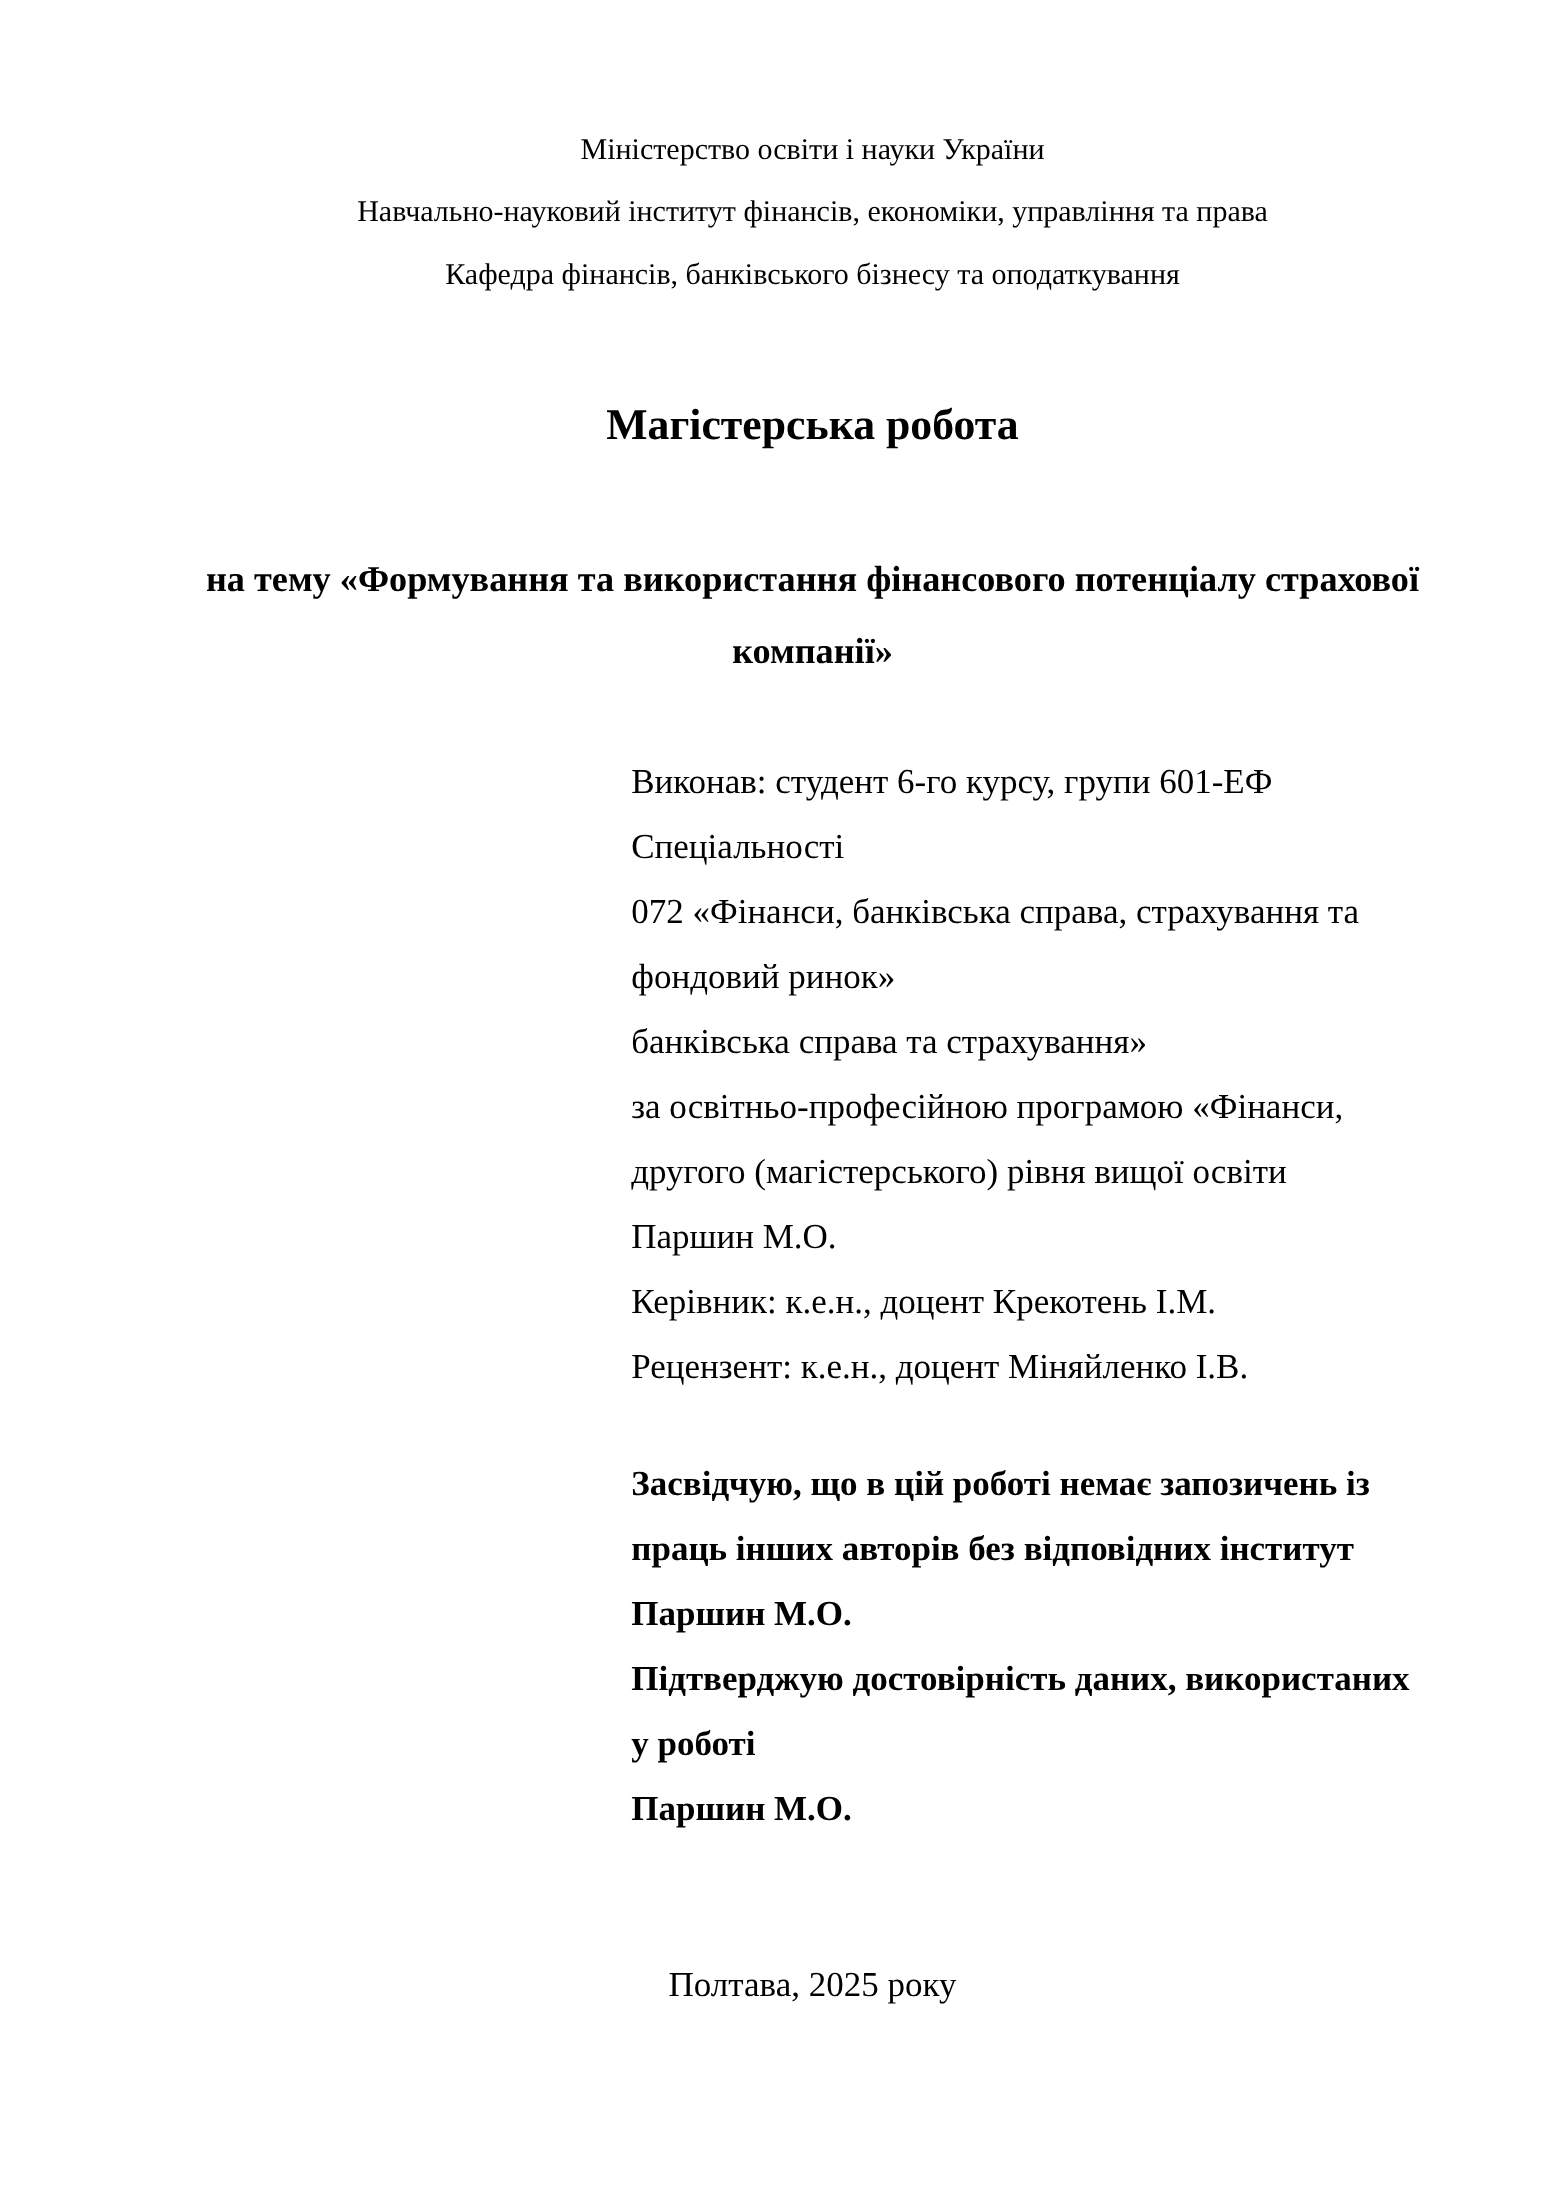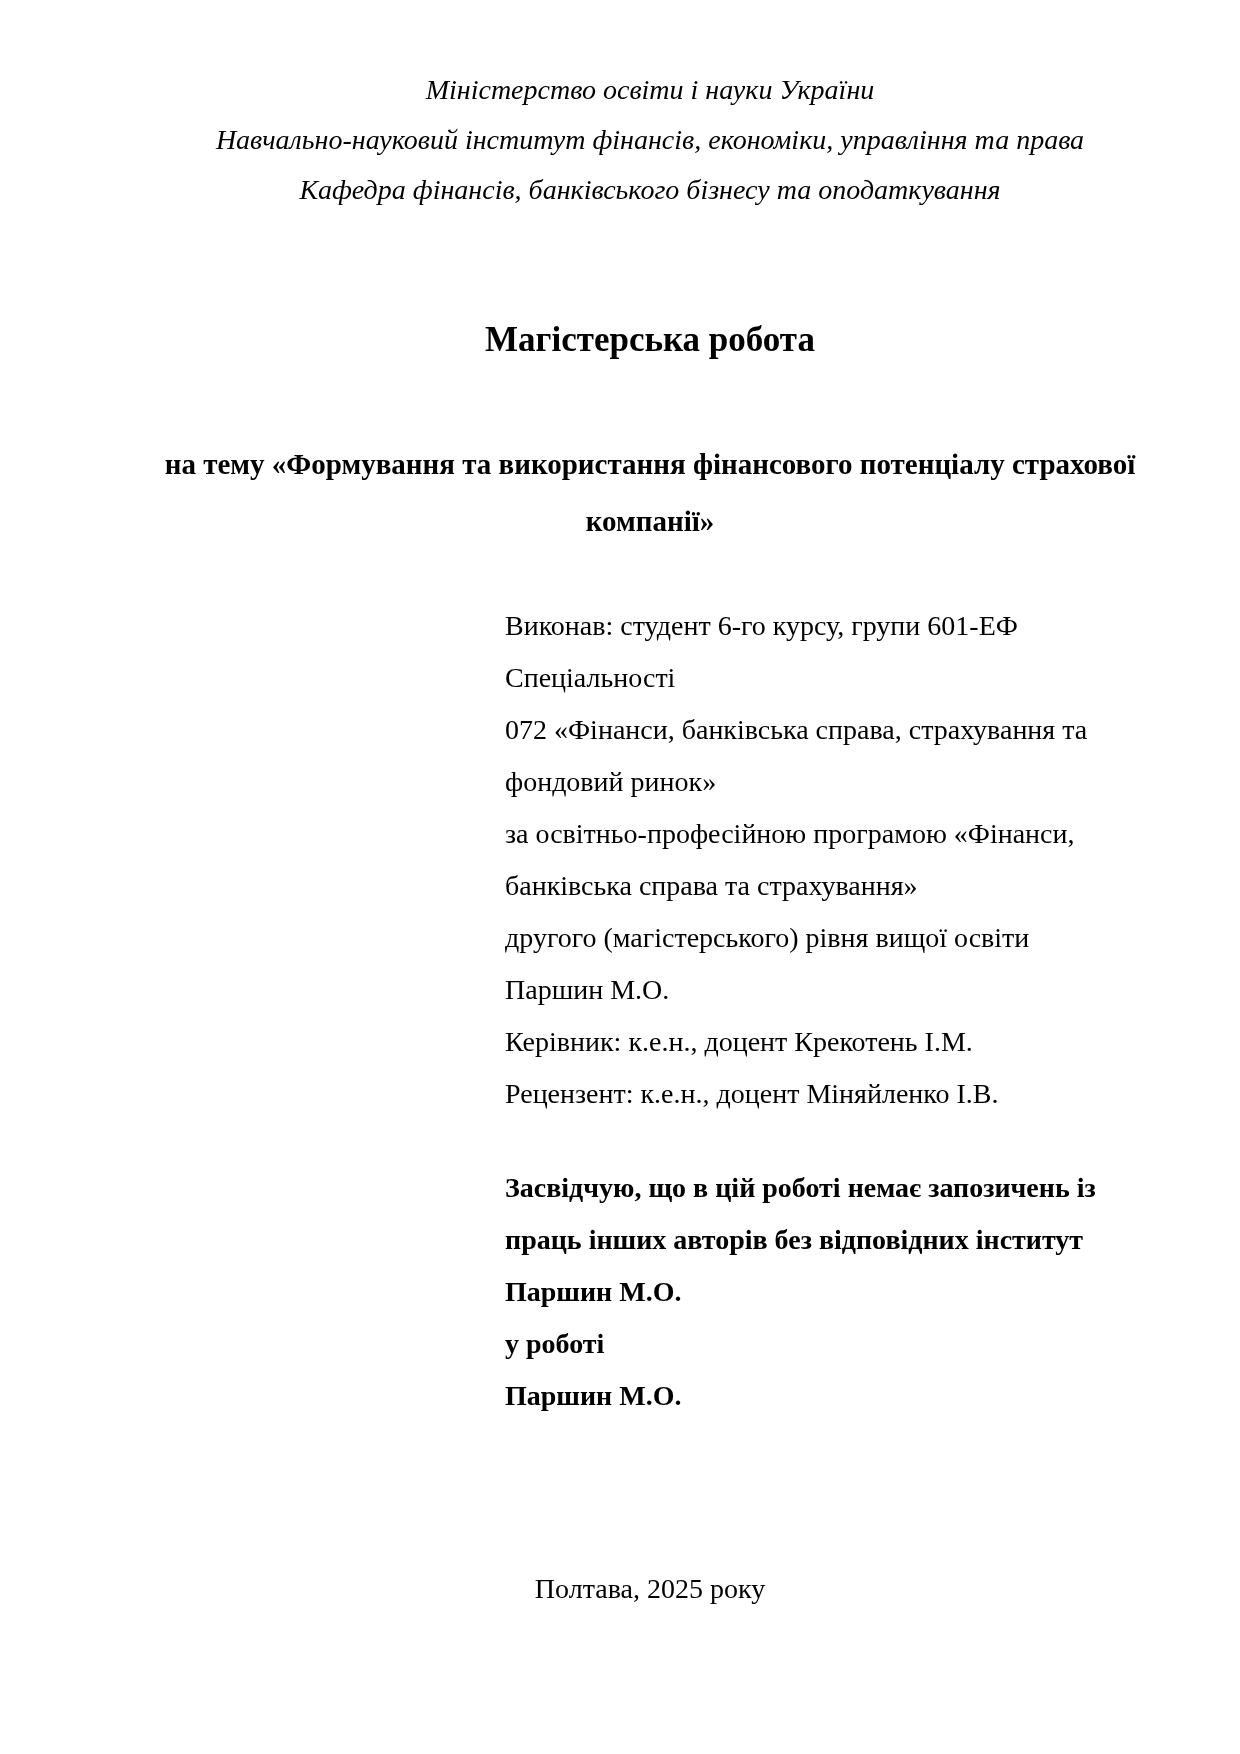--- a/index.html
+++ b/index.html
@@ -19,24 +19,23 @@
     overflow: hidden;
   }
   
   .centered-block {
     position: absolute;
     left: 150px;
     width: 1000px;
     text-align: center;
   }
   .header-block {
-    top: 65px;
-    font-size: 28px;
+    top: 95px;
+    font-size: 24px;
     line-height: 50px;
-    font-style: italic;
   }
   .header-line { white-space: nowrap; }
   .doc-title {
     top: 312px;
     font-size: 35px;
     font-weight: bold;
     line-height: 56px;
   }
   .topic-block {
     top: 436px;
@@ -77,31 +76,32 @@
   <div class="centered-block topic-block">
       <div class="topic-line">на тему «Формування та використання фінансового потенціалу страхової</div>
       <div class="topic-line">компанії»</div>
     </div>
 
   <div class="indent-block details-block">
       <div class="indent-line">Виконав: студент 6-го курсу, групи 601-ЕФ</div>
       <div class="indent-line">Спеціальності</div>
       <div class="indent-line">072 «Фінанси, банківська справа, страхування та</div>
       <div class="indent-line">фондовий ринок»</div>
+      <div class="indent-line">банківська справа та страхування»</div>
       <div class="indent-line">за освітньо-професійною програмою «Фінанси,</div>
-      <div class="indent-line">банківська справа та страхування»</div>
       <div class="indent-line">другого (магістерського) рівня вищої освіти</div>
       <div class="indent-line">Паршин М.О.</div>
       <div class="indent-line">Керівник: к.е.н., доцент Крекотень І.М.</div>
       <div class="indent-line">Рецензент: к.е.н., доцент Міняйленко І.В.</div>
     </div>
 
   <div class="indent-block declaration-block">
       <div class="indent-line">Засвідчую, що в цій роботі немає запозичень із</div>
       <div class="indent-line">праць інших авторів без відповідних інститут</div>
       <div class="indent-line">Паршин М.О.</div>
+      <div class="indent-line">Підтверджую достовірність даних, використаних</div>
       <div class="indent-line">у роботі</div>
       <div class="indent-line">Паршин М.О.</div>
     </div>
 
   <div class="centered-block footer-block">Полтава, 2025 року</div>
 
 </div>
 
 </body></html>

